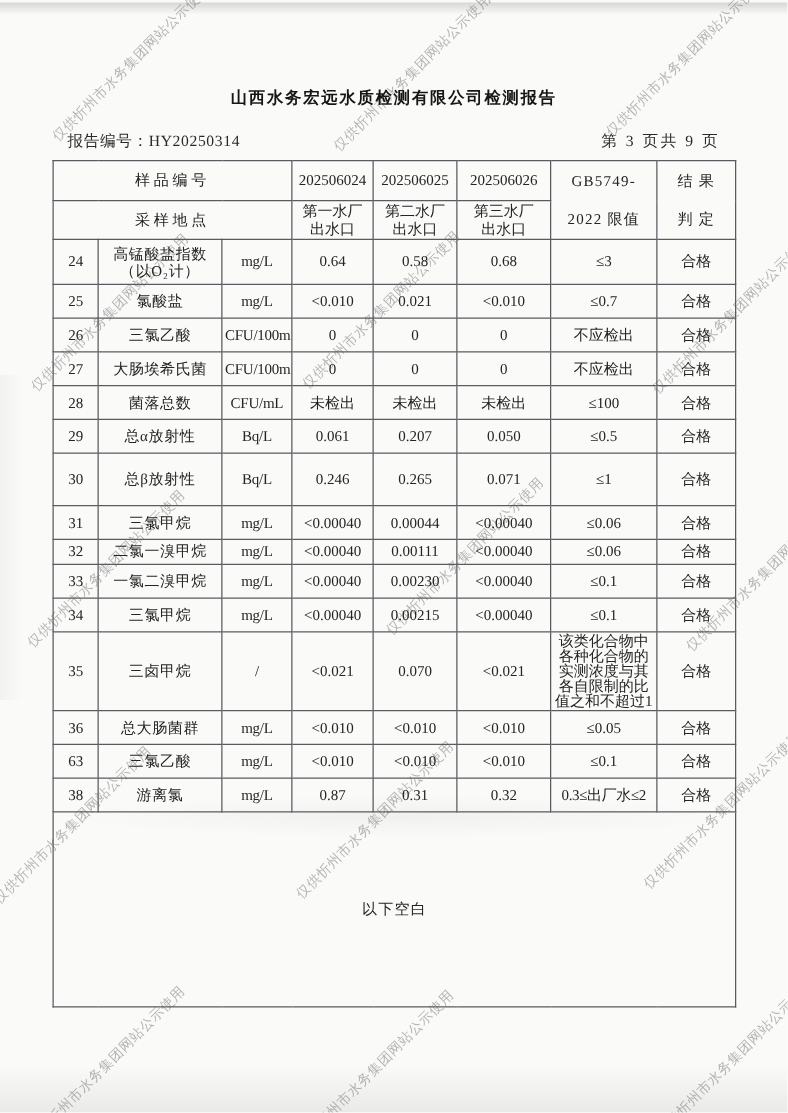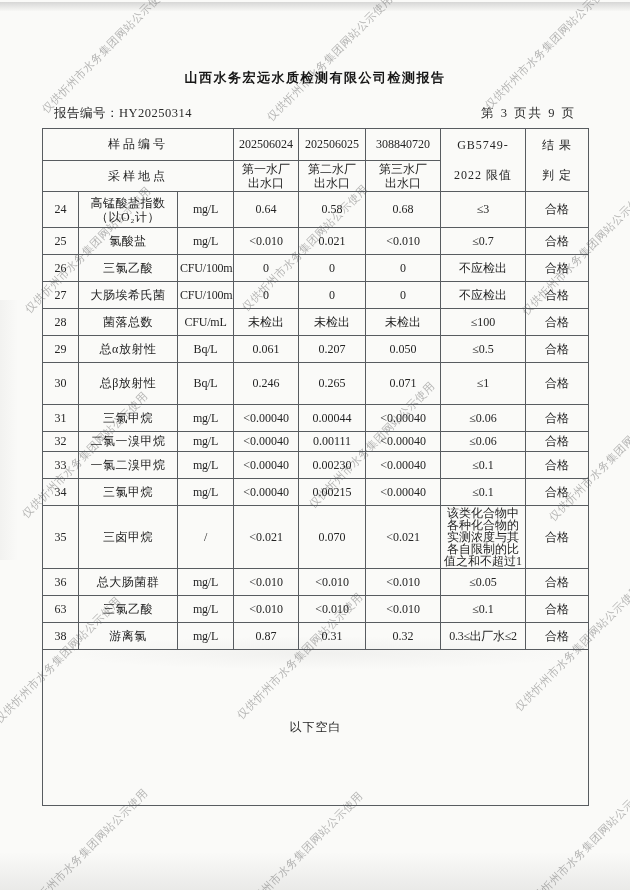--- a/index.html
+++ b/index.html
@@ -104,21 +104,21 @@
         <col style="width:67px">
         <col style="width:75px">
       <col style="width:85px">
         <col style="width:63px">
     </colgroup>
     <tbody>
       <tr style="height:32px">
         <td colspan="3" class="hdr-label">样品编号</td>
         <td class="val">202506024</td>
         <td class="val">202506025</td>
-        <td class="val">308840720</td>
+        <td class="val">202506026</td>
         <td rowspan="2" class="std-cell">GB5749-
 2022 限值</td>
         <td rowspan="2" class="res-cell">结 果
 判 定</td>
       </tr>
       <tr style="height:30px">
         <td colspan="3" class="hdr-label">采样地点</td>
         <td class="pre">第一水厂
 出水口</td>
         <td class="pre">第二水厂

